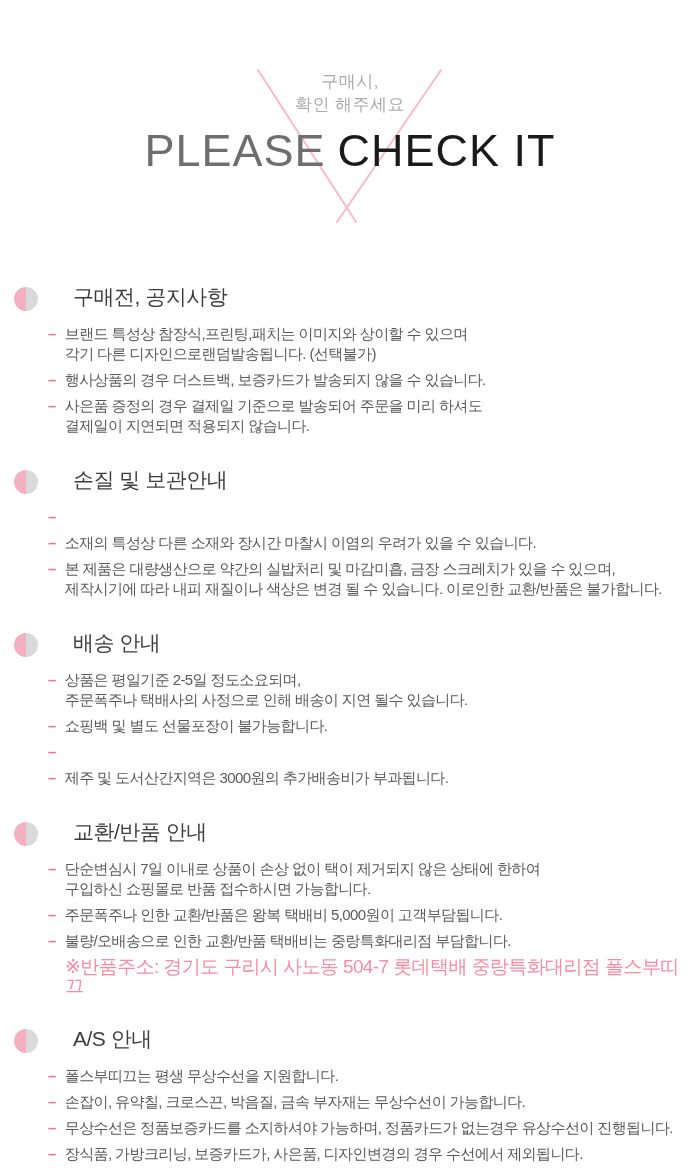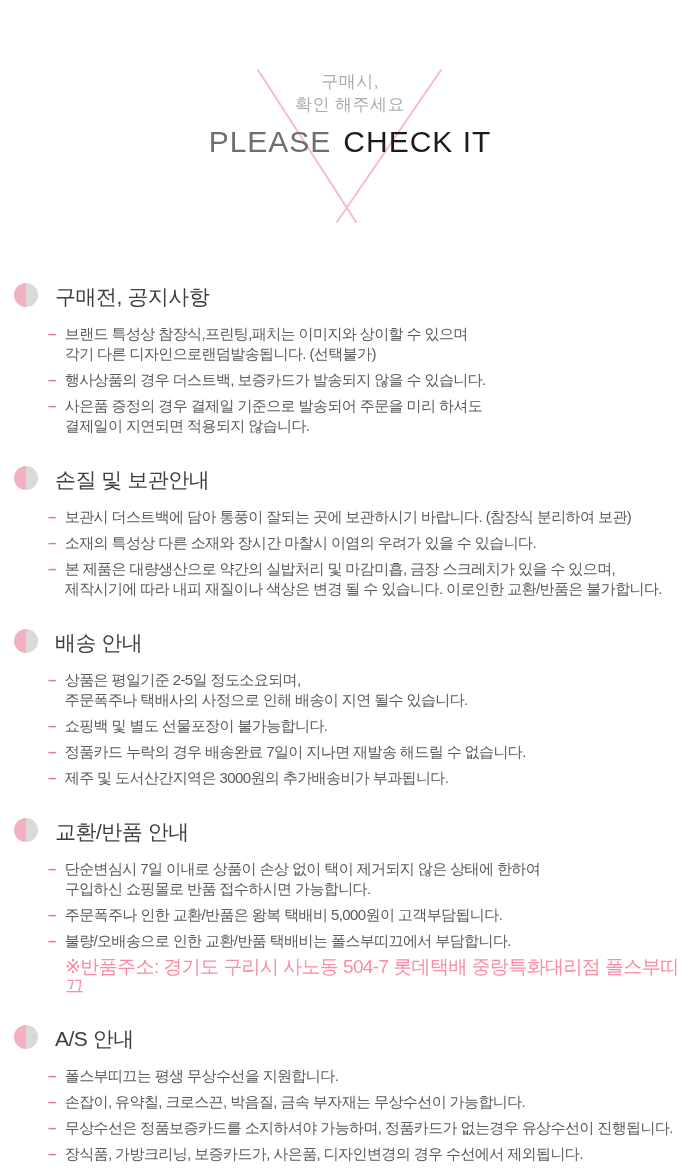--- a/index.html
+++ b/index.html
@@ -44,40 +44,40 @@
   .sub{
     position:relative;
     font-size:17px;
     line-height:23px;
     color:var(--subtitle-gray);
     letter-spacing:0.5px;
   }
   .big-title{
     position:relative;
     margin:9px 0 0 0;
-    font-size:30px;
+    font-size:45px;
     font-weight:400;
     letter-spacing:1px;
     color:var(--header-black);
   }
   .big-title .gray{
     color:var(--header-gray);
     margin-right:12px;
   }
   
   .sections{
     padding:43px 14px 0 14px;
   }
   .section{
     margin-bottom:30px;
   }
   .sec-head{
     display:flex;
-    align-items:flex-start;
-    gap:17px;
+    align-items:flex-end;
+    gap:35px;
     margin-bottom:13px;
   }
   .bullet{
     flex:0 0 auto;
     width:24px;height:24px;
     border-radius:50%;
     background:linear-gradient(90deg,var(--soft-pink) 0 50%,var(--bullet-gray) 50% 100%);
   }
   .sec-title{
     margin:0;
@@ -159,21 +159,20 @@
         </ul>
       </section>
       <section class="section">
         <div class="sec-head">
           <span class="bullet"></span>
           <h2 class="sec-title">손질 및 보관안내</h2>
         </div>
         <ul class="items">
           <li class="item">
             <span class="dash">–</span>
-            <span class="txt">보관시 더스트백에 담아 통풍이 잘되는 곳에 보관하시기 바랍니다. (참장식 분리하여 보관)</span>
           </li>
           <li class="item">
             <span class="dash">–</span>
             <span class="txt">소재의 특성상 다른 소재와 장시간 마찰시 이염의 우려가 있을 수 있습니다.</span>
           </li>
           <li class="item">
             <span class="dash">–</span>
             <span class="txt">본 제품은 대량생산으로 약간의 실밥처리 및 마감미흡, 금장 스크레치가 있을 수 있으며,
 제작시기에 따라 내피 재질이나 색상은 변경 될 수 있습니다. 이로인한 교환/반품은 불가합니다.</span>
           </li>
@@ -189,21 +188,20 @@
             <span class="dash">–</span>
             <span class="txt">상품은 평일기준 2-5일 정도소요되며,
 주문폭주나 택배사의 사정으로 인해 배송이 지연 될수 있습니다.</span>
           </li>
           <li class="item">
             <span class="dash">–</span>
             <span class="txt">쇼핑백 및 별도 선물포장이 불가능합니다.</span>
           </li>
           <li class="item">
             <span class="dash">–</span>
-            <span class="txt">정품카드 누락의 경우 배송완료 7일이 지나면 재발송 해드릴 수 없습니다.</span>
           </li>
           <li class="item">
             <span class="dash">–</span>
             <span class="txt">제주 및 도서산간지역은 3000원의 추가배송비가 부과됩니다.</span>
           </li>
         </ul>
       </section>
       <section class="section">
         <div class="sec-head">
           <span class="bullet"></span>
@@ -214,21 +212,21 @@
             <span class="dash">–</span>
             <span class="txt">단순변심시 7일 이내로 상품이 손상 없이 택이 제거되지 않은 상태에 한하여
 구입하신 쇼핑몰로 반품 접수하시면 가능합니다.</span>
           </li>
           <li class="item">
             <span class="dash">–</span>
             <span class="txt">주문폭주나 인한 교환/반품은 왕복 택배비 5,000원이 고객부담됩니다.</span>
           </li>
           <li class="item">
             <span class="dash">–</span>
-            <span class="txt">불량/오배송으로 인한 교환/반품 택배비는 폴스부띠끄에서 부담합니다.</span>
+            <span class="txt">불량/오배송으로 인한 교환/반품 택배비는 중랑특화대리점 부담합니다.</span>
           </li>
         </ul>
         <div class="note">
           <div class="note-line1">※반품주소: 경기도 구리시 사노동 504-7 롯데택배 중랑특화대리점 폴스부띠끄</div>
         </div>
       </section>
       <section class="section">
         <div class="sec-head">
           <span class="bullet"></span>
           <h2 class="sec-title">A/S 안내</h2>

